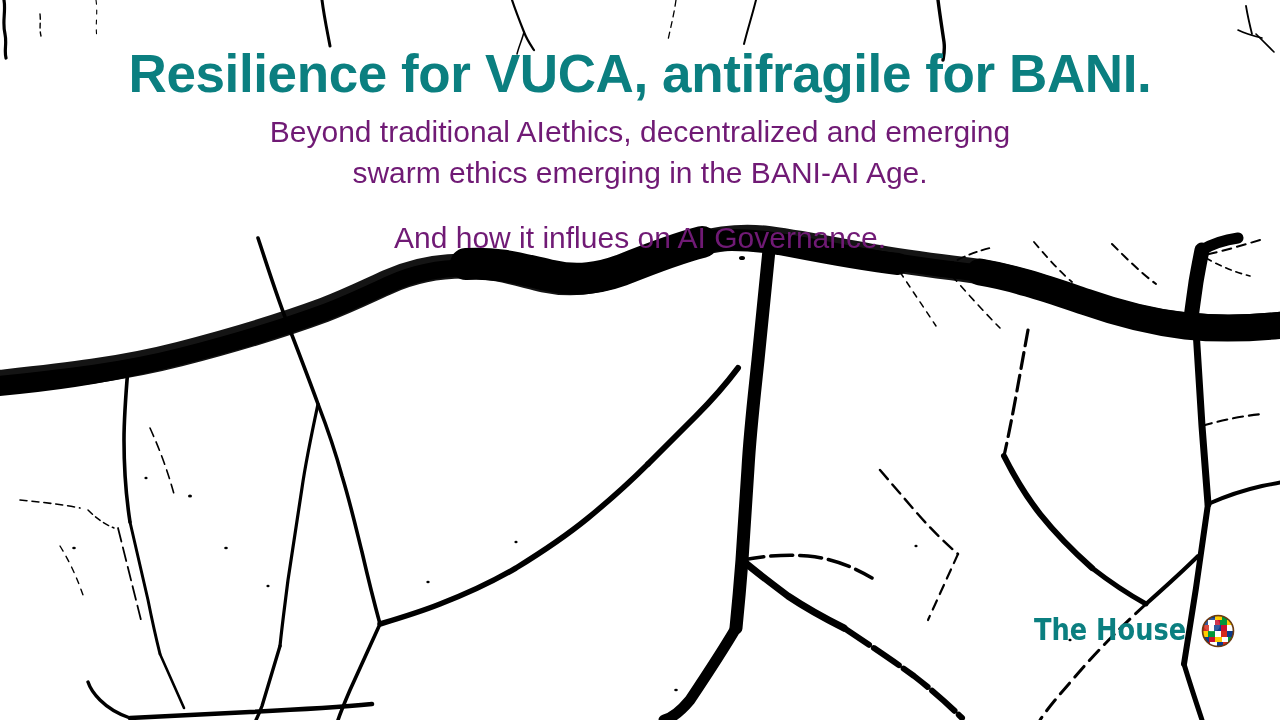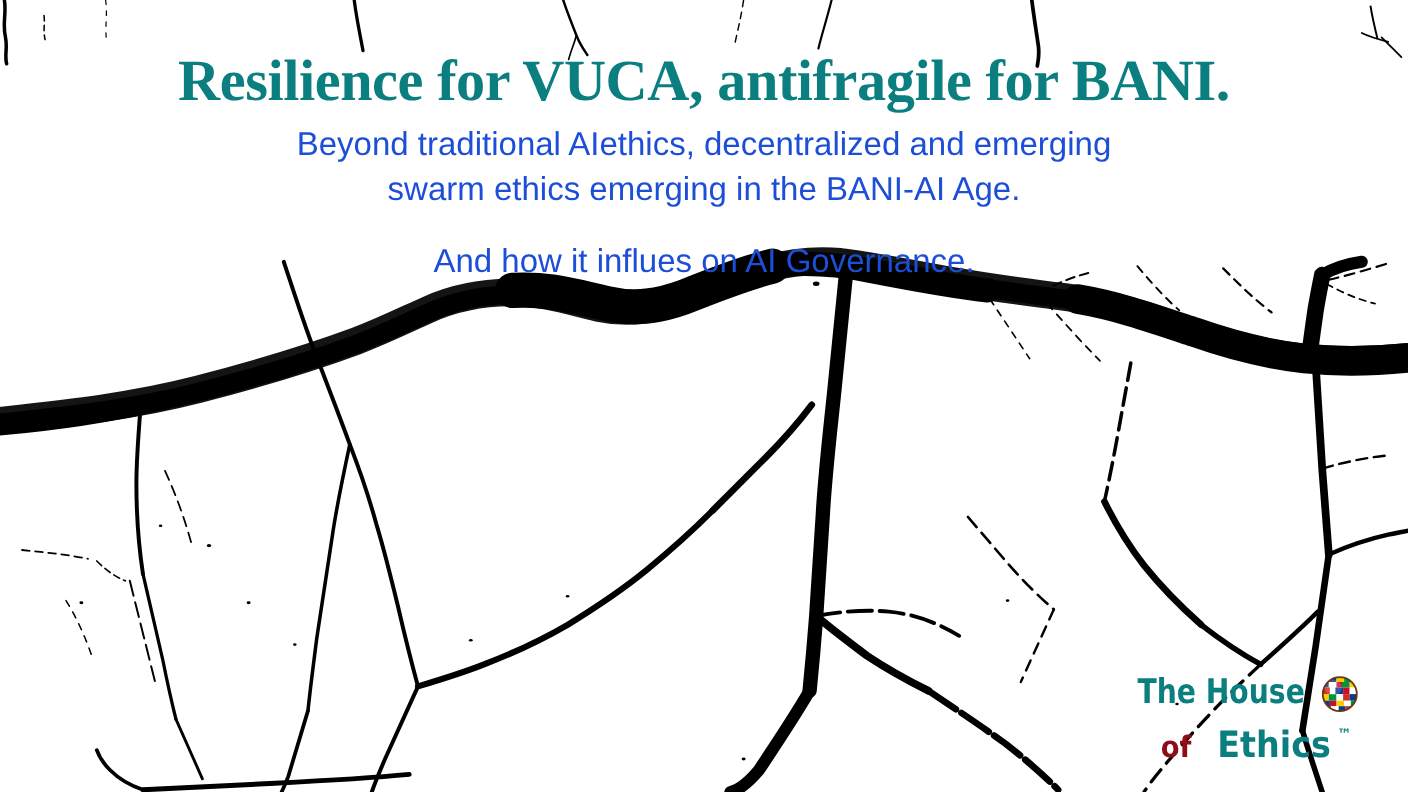--- a/index.html
+++ b/index.html
@@ -49,30 +49,29 @@
     left: 0;
     top: 46px;
     width: 1280px;
     font-size: 53px;
     font-weight: bold;
     line-height: 1.07;
     letter-spacing: -0.4px;
     color: #0b7f80;
     text-align: center;
     white-space: nowrap;
-    font-family: Liberation Serif, serif;
   }
   .subtitle-line {
     position: absolute;
     left: 0;
     width: 1280px;
     font-size: 30px;
     font-weight: normal;
     line-height: 1.05;
-    color: #1d4ed8;
+    color: #701a75;
     text-align: center;
     white-space: nowrap;
   }
   #subtitle-line-1 { top: 116px; }
   #subtitle-line-2 { top: 157px; }
   #subtitle-line-3 { top: 198px; margin-top: 24px; }
 
   
   #logo {
     position: absolute;
@@ -340,20 +339,15 @@
             <rect x="28" y="28" width="5" height="6" fill="#ffcc00"></rect>
 
             <circle cx="17" cy="17" r="15.5" fill="none" stroke="#000000" stroke-opacity="0.18" stroke-width="2"></circle>
             <ellipse cx="11" cy="11" rx="8" ry="7" fill="#ffffff" opacity="0.16"></ellipse>
           </g>
           <circle cx="17" cy="17" r="15.5" fill="none" stroke="#6b3a10" stroke-width="1.6"></circle>
         </svg>
       </span>
     </div>
 
-    <div id="logo-row-bottom">
-      <span id="logo-of">of</span>
-      <span id="logo-ethics">Ethics</span>
-      <span id="logo-tm">™</span>
-    </div>
   </div>
 
 </div>
 
 </body></html>

